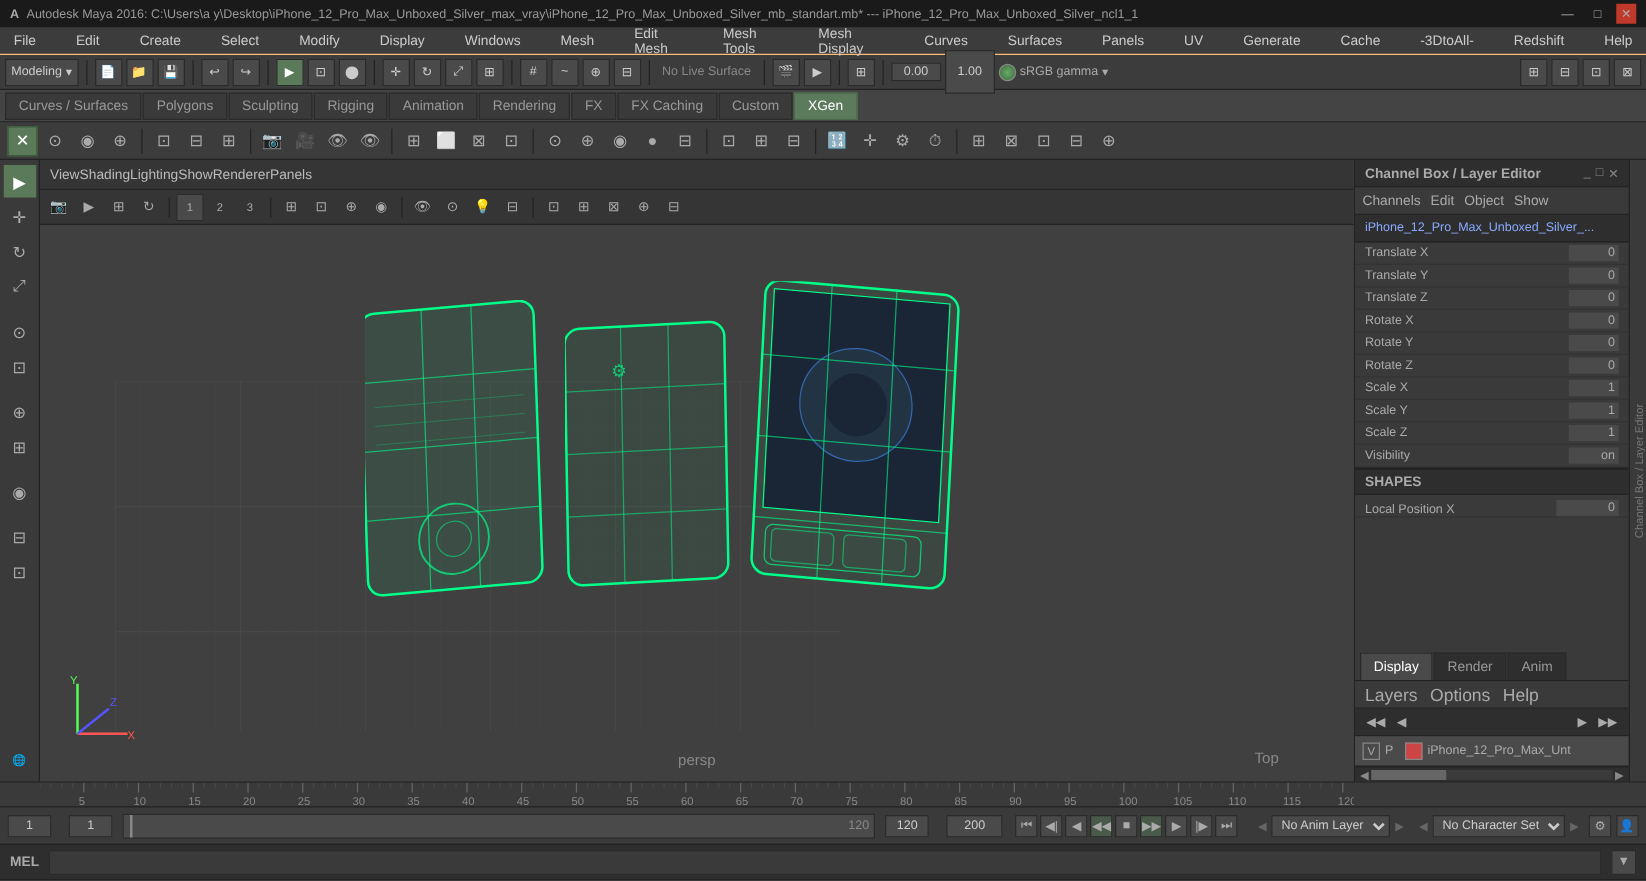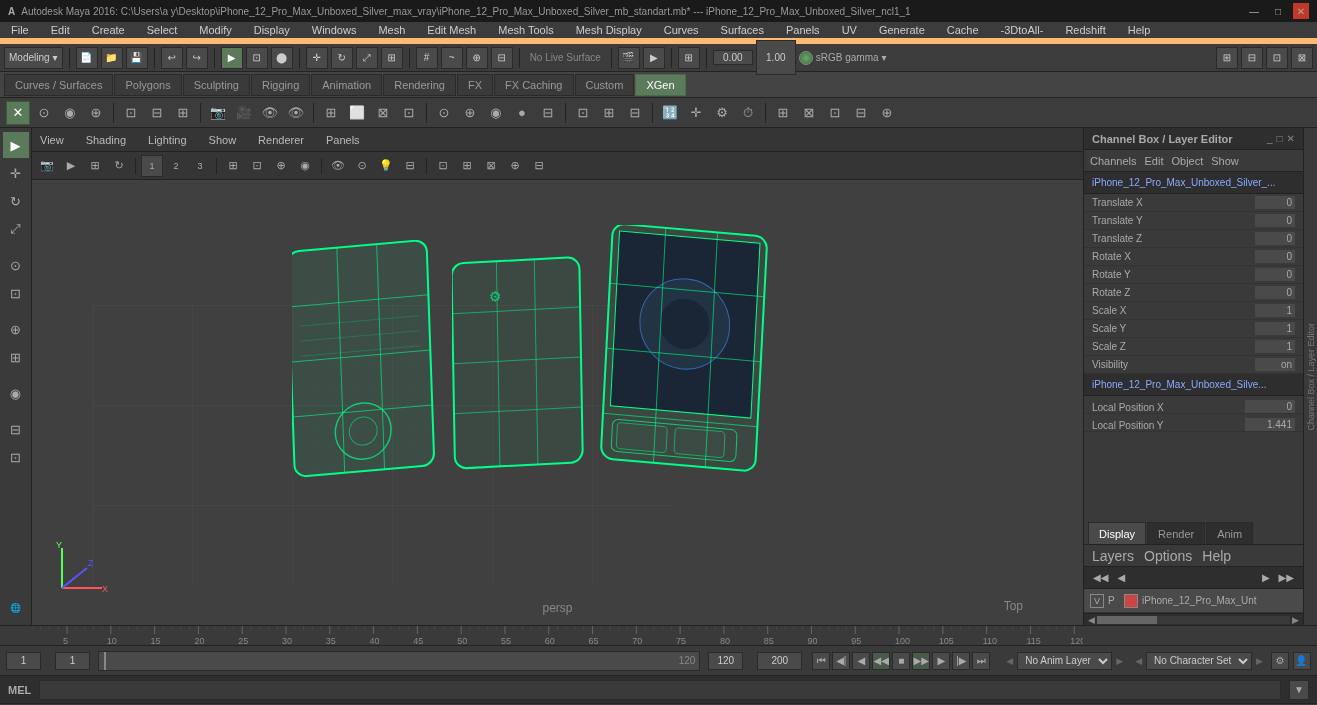--- a/index.html
+++ b/index.html
@@ -19,22 +19,22 @@
     #title-bar-left { display: flex; align-items: center; gap: 6px; }
     #title-bar-right { display: flex; align-items: center; gap: 8px; }
 
     
     #menu-bar {
       height: 22px;
       background: #3c3c3c;
       display: flex;
       align-items: center;
       padding: 0 4px;
-      gap: 8px;
-      border-bottom: 6px solid #fdba74;
+      gap: 18px;
+      border-bottom: 1px solid #fdba74;
     }
     .menu-item {
       padding: 2px 7px;
       cursor: pointer;
       font-size: 11px;
       color: #ccc;
     }
 
     
     #toolbar1 {
@@ -152,21 +152,21 @@
       background: #404040;
       position: relative;
       overflow: hidden;
     }
     #viewport-header {
       height: 24px;
       background: #353535;
       display: flex;
       align-items: center;
       padding: 0 8px;
-      gap: 22px;
+      gap: 0;
       border-bottom: 1px solid #222;
     }
     .vp-menu { font-size: 11px; color: #bbb; cursor: pointer; }
 
     #viewport-toolbar {
       height: 28px;
       background: #353535;
       display: flex;
       align-items: center;
       padding: 0 4px;
@@ -836,30 +836,26 @@
       </div>
       <div class="channel-row">
         <span class="channel-name">Scale Z</span>
         <span class="channel-value">1</span>
       </div>
       <div class="channel-row">
         <span class="channel-name">Visibility</span>
         <span class="channel-value">on</span>
       </div>
 
-      <div id="shapes-name-bar">
-        <span style="font-size:10px; color:#88aaff;">iPhone_12_Pro_Max_Unboxed_Silve...</span>
+      <div id="shapes-header">
+        <span id="shapes-label">SHAPES</span>
       </div>
       <div class="local-pos-row">
         <span class="local-pos-name">Local Position X</span>
         <span class="local-pos-value">0</span>
-      </div>
-      <div class="local-pos-row">
-        <span class="local-pos-name">Local Position Y</span>
-        <span class="local-pos-value">1.441</span>
       </div>
     </div>
 
     <div id="display-tabs">
       <div class="display-tab active">Display</div>
       <div class="display-tab">Render</div>
       <div class="display-tab">Anim</div>
     </div>
 
     <div id="layers-bar">

